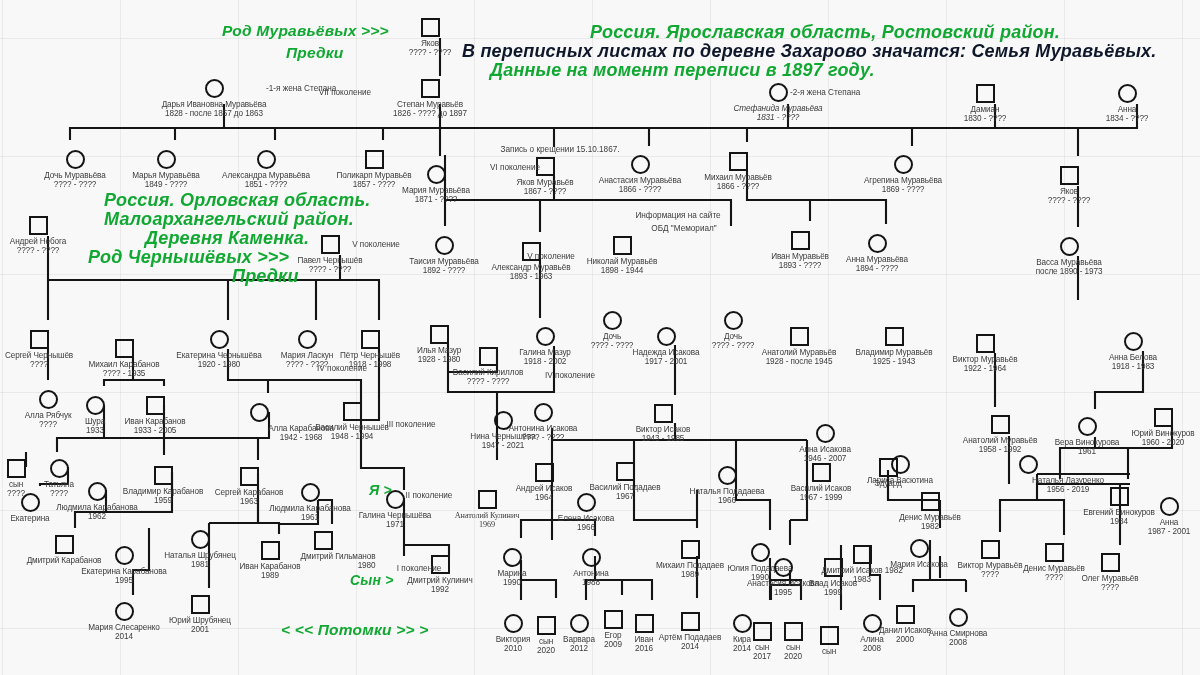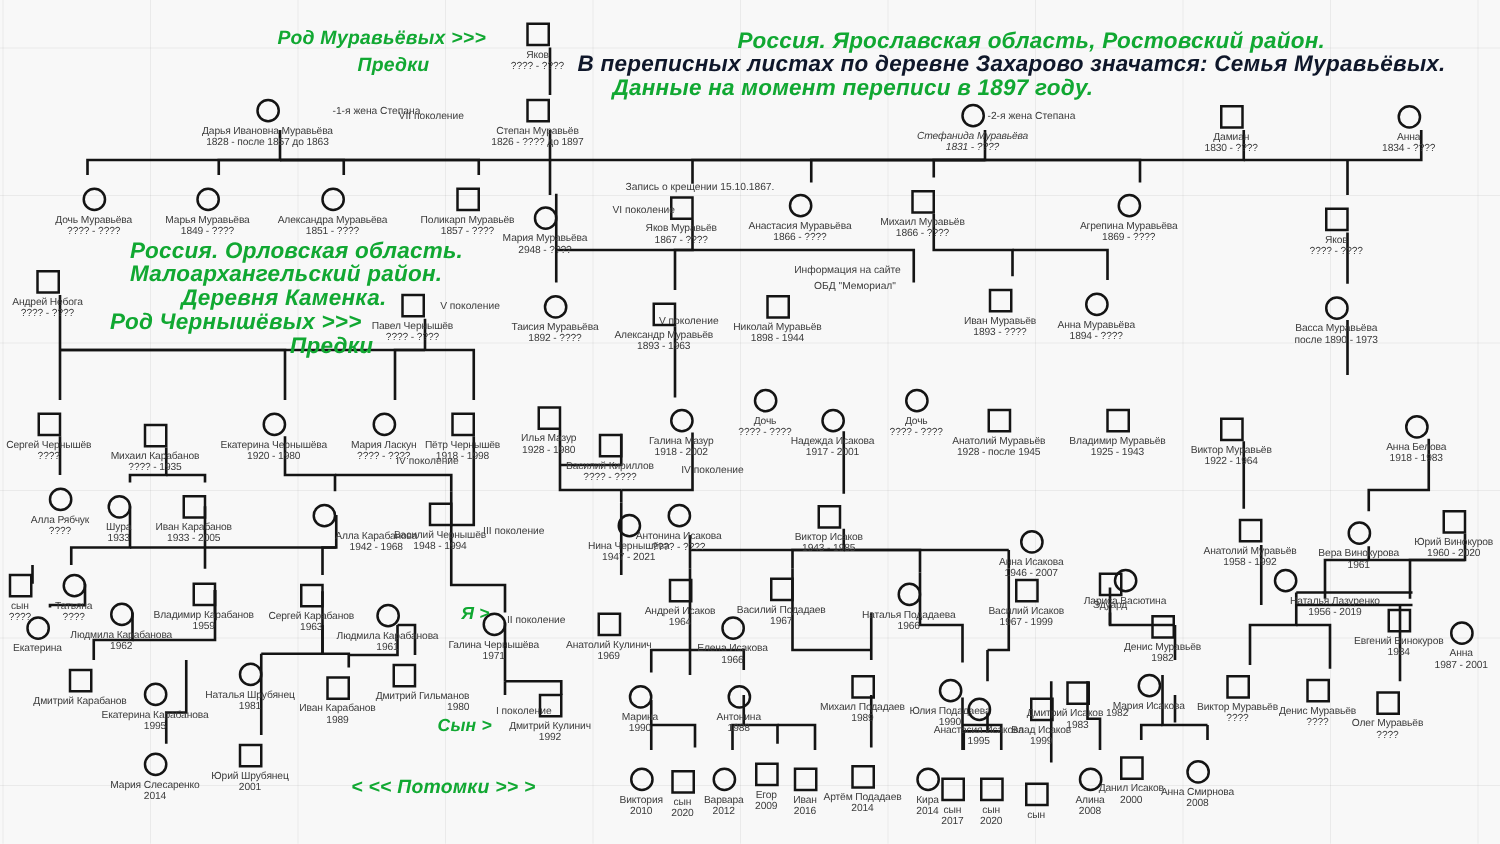--- a/index.html
+++ b/index.html
@@ -203,21 +203,21 @@
     <div class="node" style="left: 0px; top: 0px;">
       <div class="sym female" style="left: 256.5px; top: 150px;"></div>
       <div class="lbl" style="left: 266px; top: 171px;"><span>Александра Муравьёва</span><span class="ln2">1851 - ????</span></div>
     </div>
     <div class="node" style="left: 0px; top: 0px;">
       <div class="sym male" style="left: 364.5px; top: 150px;"></div>
       <div class="lbl" style="left: 374px; top: 171px;"><span>Поликарп Муравьёв</span><span class="ln2">1857 - ????</span></div>
     </div>
     <div class="node" style="left: 0px; top: 0px;">
       <div class="sym female" style="left: 426.5px; top: 165px;"></div>
-      <div class="lbl" style="left: 436px; top: 186px;"><span>Мария Муравьёва</span><span class="ln2">2948 - ????</span></div>
+      <div class="lbl" style="left: 436px; top: 186px;"><span>Мария Муравьёва</span><span class="ln2">1871 - ????</span></div>
     </div>
     <div class="node" style="left: 0px; top: 0px;">
       <div class="sym male" style="left: 535.5px; top: 157px;"></div>
       <div class="lbl" style="left: 545px; top: 178px;"><span>Яков Муравьёв</span><span class="ln2">1867 - ????</span></div>
     </div>
     <div class="node" style="left: 0px; top: 0px;">
       <div class="sym female" style="left: 630.5px; top: 155px;"></div>
       <div class="lbl" style="left: 640px; top: 176px;"><span>Анастасия Муравьёва</span><span class="ln2">1866 - ????</span></div>
     </div>
     <div class="node" style="left: 0px; top: 0px;">
@@ -399,21 +399,21 @@
     <div class="node" style="left: 0px; top: 0px;">
       <div class="sym female" style="left: 300.5px; top: 483px;"></div>
       <div class="lbl" style="left: 310px; top: 504px;"><span>Людмила Карабанова</span><span class="ln2">1961</span></div>
     </div>
     <div class="node" style="left: 0px; top: 0px;">
       <div class="sym female" style="left: 385.5px; top: 490px;"></div>
       <div class="lbl" style="left: 395px; top: 511px;"><span>Галина Чернышёва</span><span class="ln2">1971</span></div>
     </div>
     <div class="node" style="left: 0px; top: 0px;">
       <div class="sym male" style="left: 477.5px; top: 490px;"></div>
-      <div class="lbl" style="left: 487px; top: 511px;"><span>Анатолий Кулинич</span><span class="ln2">1969</span></div>
+      <div class="lbl" style="left: 487px; top: 511px; font-family: Liberation Serif, serif;"><span>Анатолий Кулинич</span><span class="ln2">1969</span></div>
     </div>
     <div class="node" style="left: 0px; top: 0px;">
       <div class="sym male" style="left: 534.5px; top: 463px;"></div>
       <div class="lbl" style="left: 544px; top: 484px;"><span>Андрей Исаков</span><span class="ln2">1964</span></div>
     </div>
     <div class="node" style="left: 0px; top: 0px;">
       <div class="sym female" style="left: 576.5px; top: 493px;"></div>
       <div class="lbl" style="left: 586px; top: 514px;"><span>Елена Исакова</span><span class="ln2">1966</span></div>
     </div>
     <div class="node" style="left: 0px; top: 0px;">

